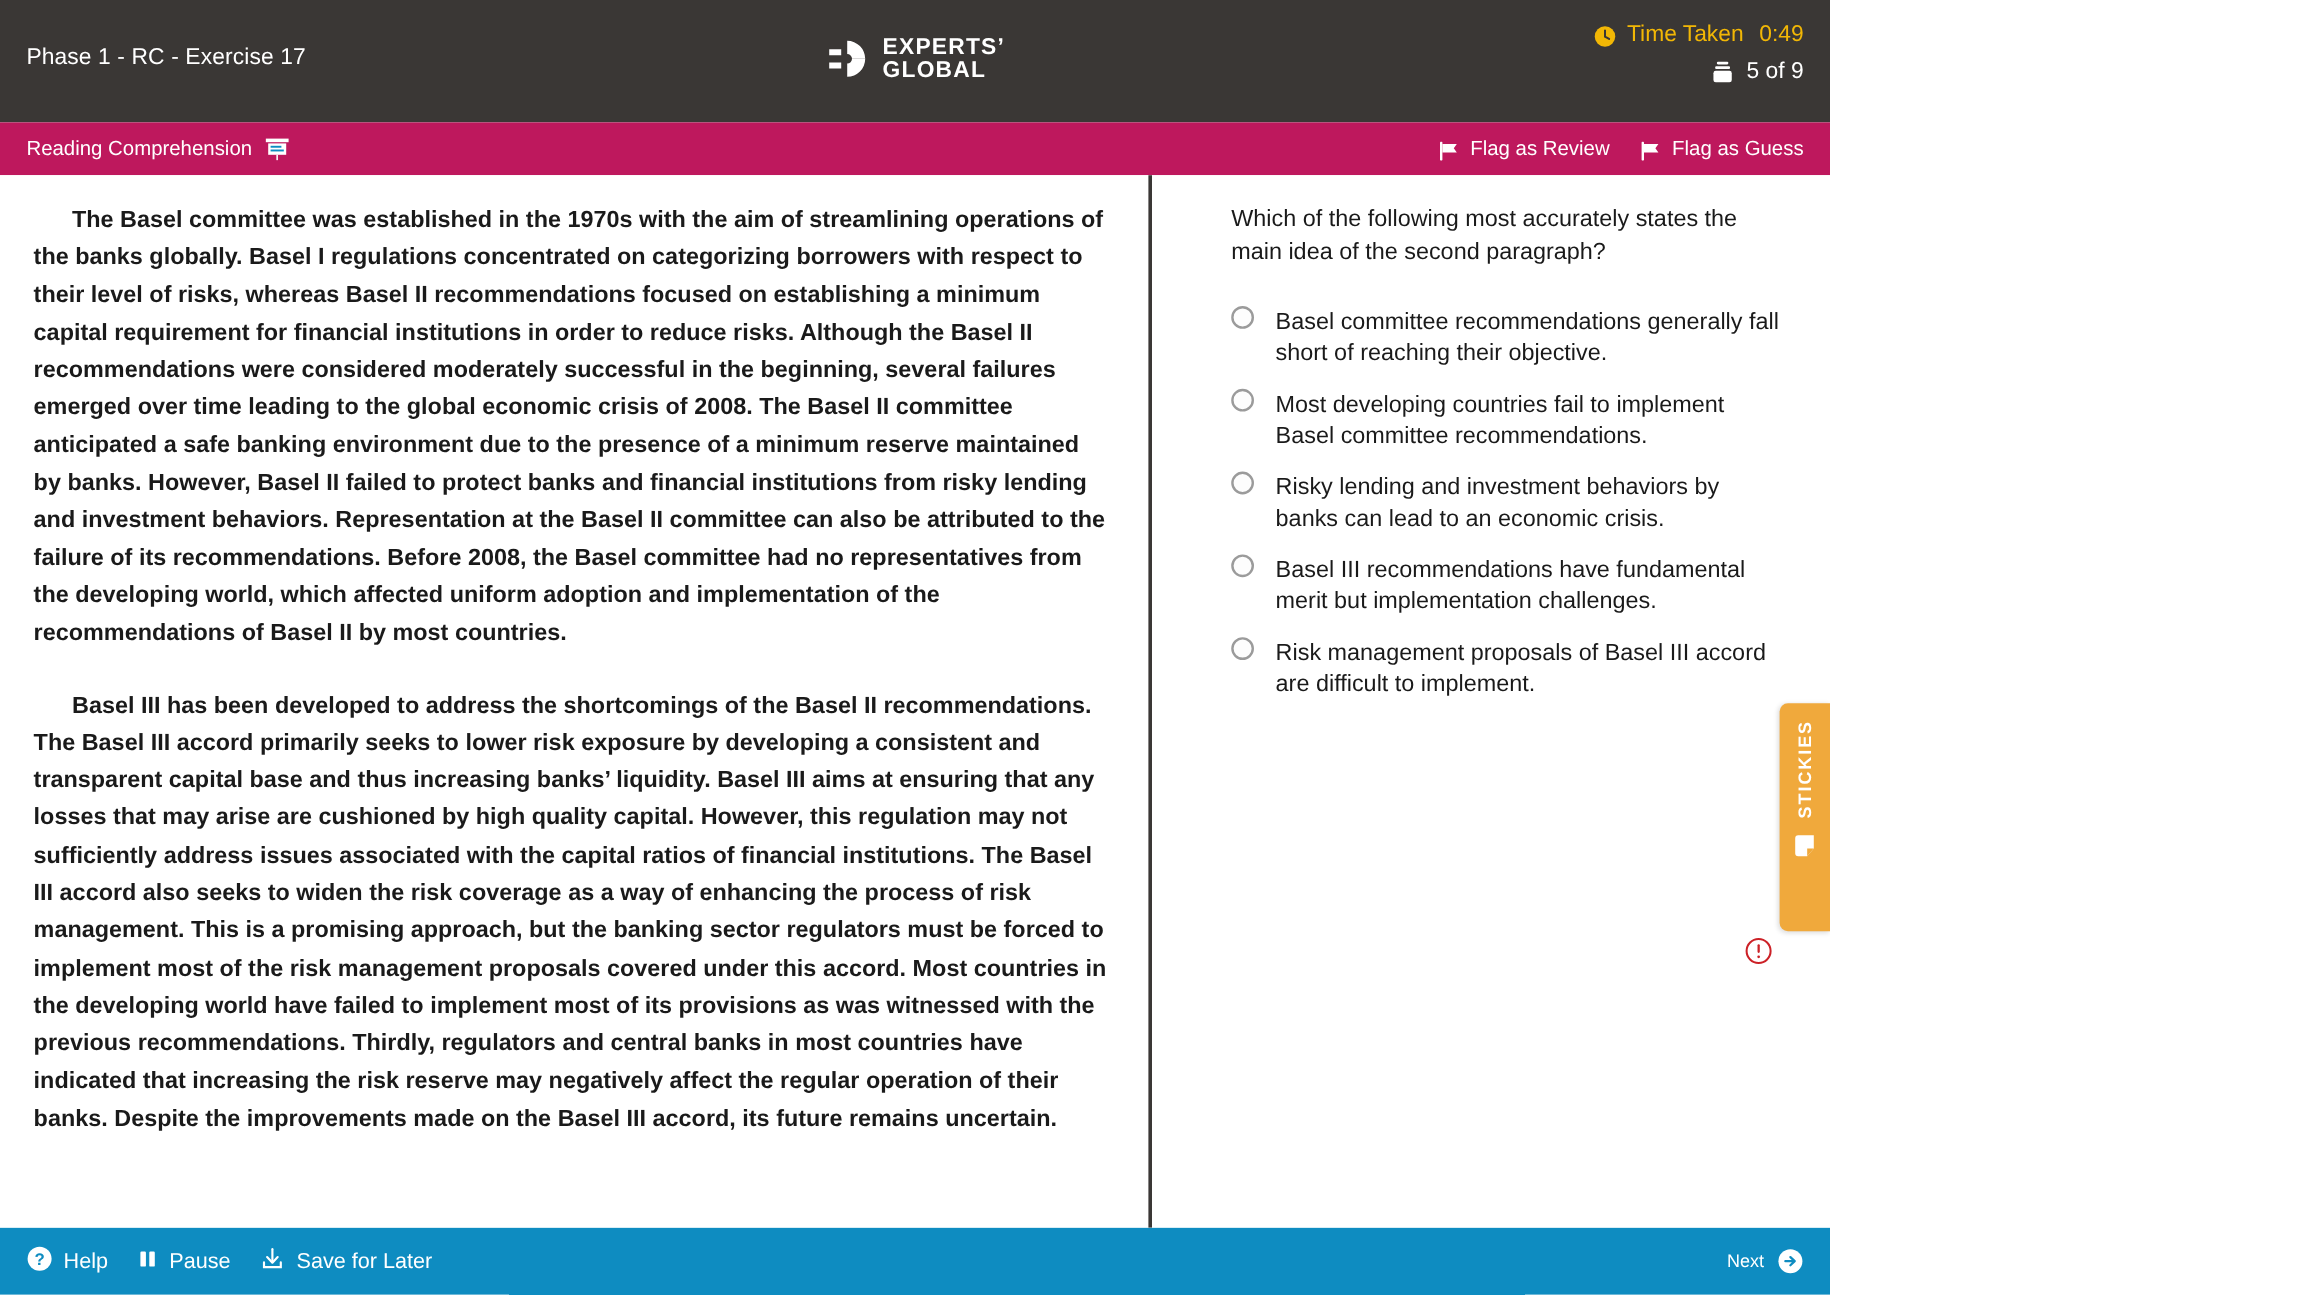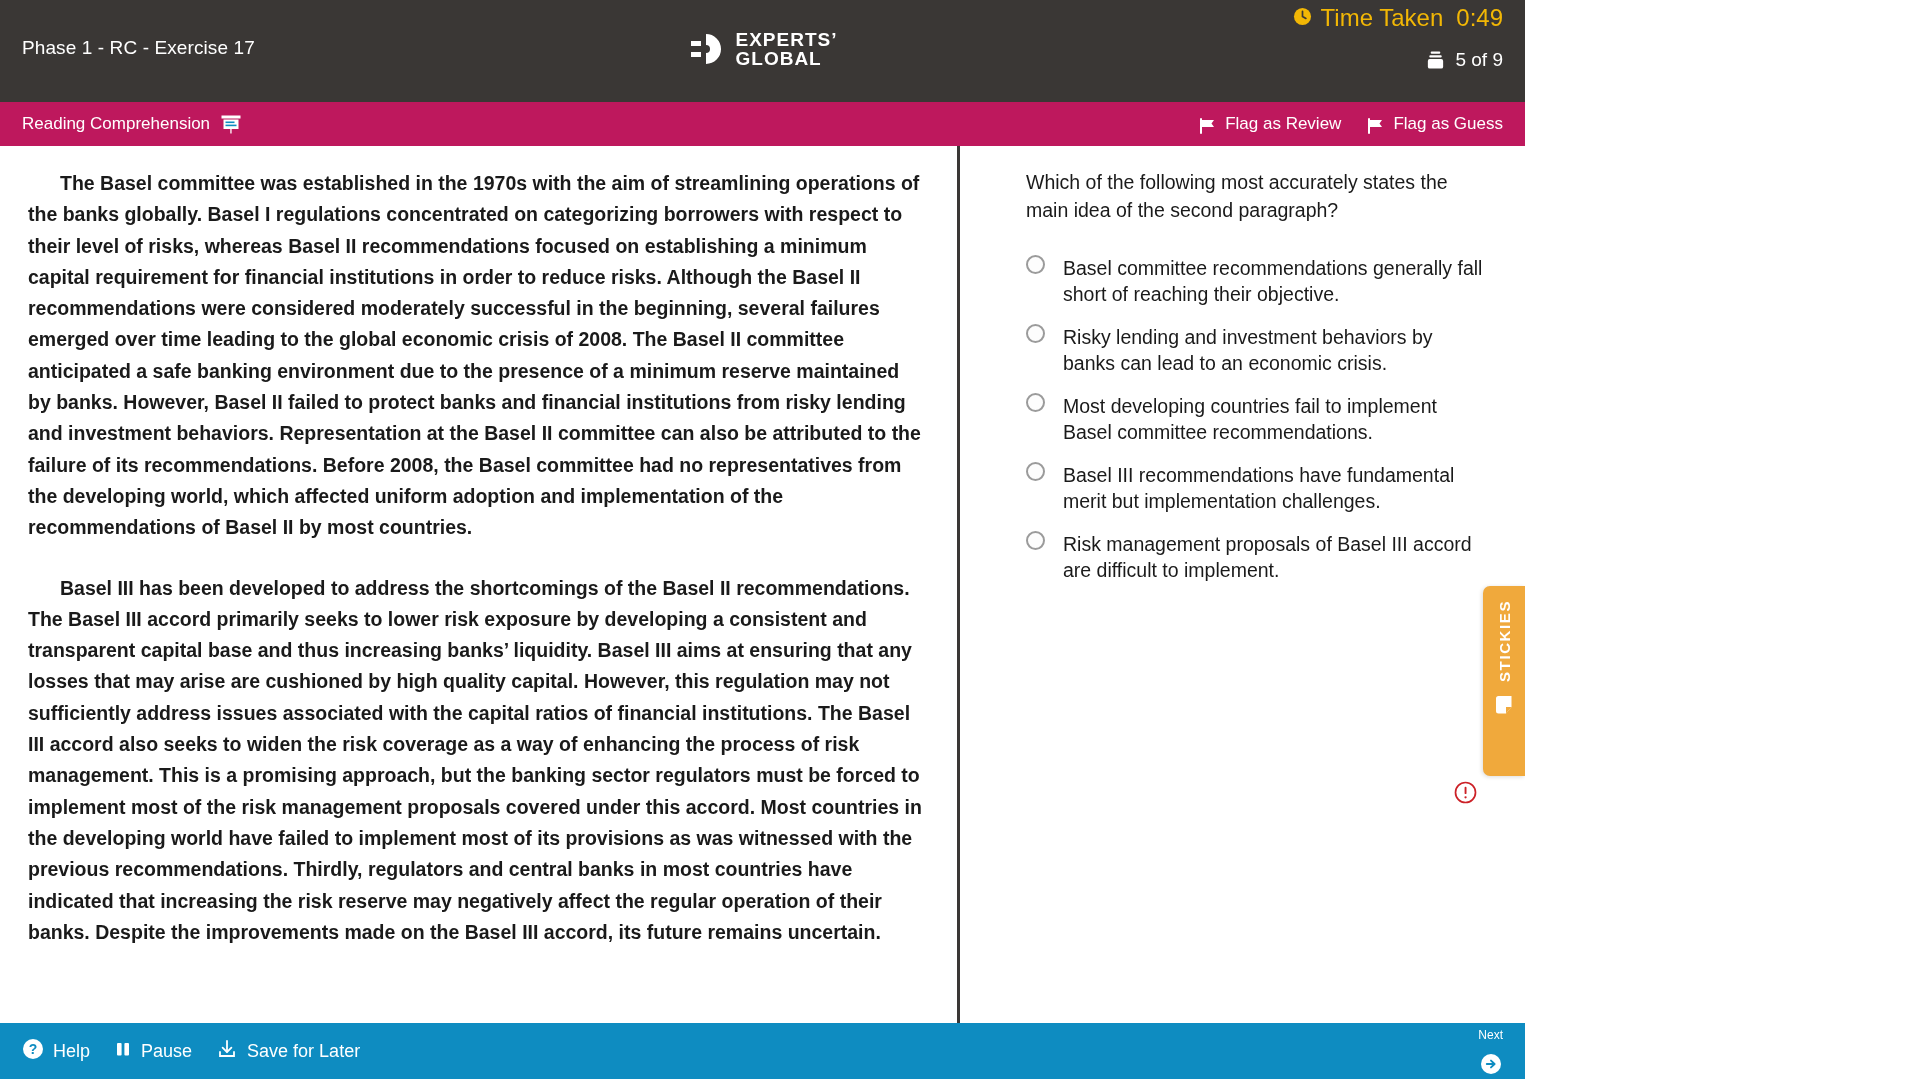--- a/index.html
+++ b/index.html
@@ -42,24 +42,24 @@
     line-height: 1.02;
   }
   .logo-words .l1, .logo-words .l2 {
     color: #ffffff;
     font-weight: bold;
     font-size: 19px;
     letter-spacing: 1.0px;
   }
   .timer-row {
     position: absolute;
-    right: 22px; top: 4px;
-    display: flex; align-items: flex-start; gap: 9px;
+    right: 22px; top: 18px;
+    display: flex; align-items: flex-end; gap: 9px;
     color: #f2b705;
-    font-size: 24px;
+    font-size: 19px;
     white-space: nowrap;
   }
   .timer-row .clock-ico { width: 19px; height: 19px; flex:0 0 19px; display:block; }
   .timer-label { color: #f2b705; }
   .timer-value { color: #f2b705; margin-left: 4px; }
   .progress-row {
     position: absolute;
     right: 22px; top: 49px;
     display: flex; align-items: center; gap: 9px;
     color: #ffffff;
@@ -188,21 +188,21 @@
   .bottom-left { display: flex; align-items: center; gap: 24px; }
   .bottom-btn {
     display: flex; align-items: center; gap: 9px;
     color: #ffffff; font-size: 18px; cursor: pointer;
     white-space: nowrap;
   }
   .bottom-btn .ico { display: block; }
   .next-btn {
     margin-left: auto;
     display: flex; align-items: center; gap: 11px;
-    color: #ffffff; font-size: 12px; cursor: pointer; flex-direction: column;
+    color: #ffffff; font-size: 15px; cursor: pointer;
   }
   .next-ico { width: 22px; height: 22px; display: block; }
 </style>
 </head>
 <body>
 
 <div class="app">
 
   <div class="top-header">
 
@@ -292,25 +292,25 @@
     <div class="question-pane">
       <div class="question-stem">Which of the following most accurately states the main idea of the second paragraph?</div>
 
       <ul class="options">
         <li class="option">
           <span class="radio"></span>
           <span class="option-label">Basel committee recommendations generally fall short of reaching their objective.</span>
         </li>
         <li class="option">
           <span class="radio"></span>
+          <span class="option-label">Most developing countries fail to implement Basel committee recommendations.</span>
+        </li>
+        <li class="option">
+          <span class="radio"></span>
           <span class="option-label">Risky lending and investment behaviors by banks can lead to an economic crisis.</span>
-        </li>
-        <li class="option">
-          <span class="radio"></span>
-          <span class="option-label">Most developing countries fail to implement Basel committee recommendations.</span>
         </li>
         <li class="option">
           <span class="radio"></span>
           <span class="option-label">Basel III recommendations have fundamental merit but implementation challenges.</span>
         </li>
         <li class="option">
           <span class="radio"></span>
           <span class="option-label">Risk management proposals of Basel III accord are difficult to implement.</span>
         </li>
       </ul>

